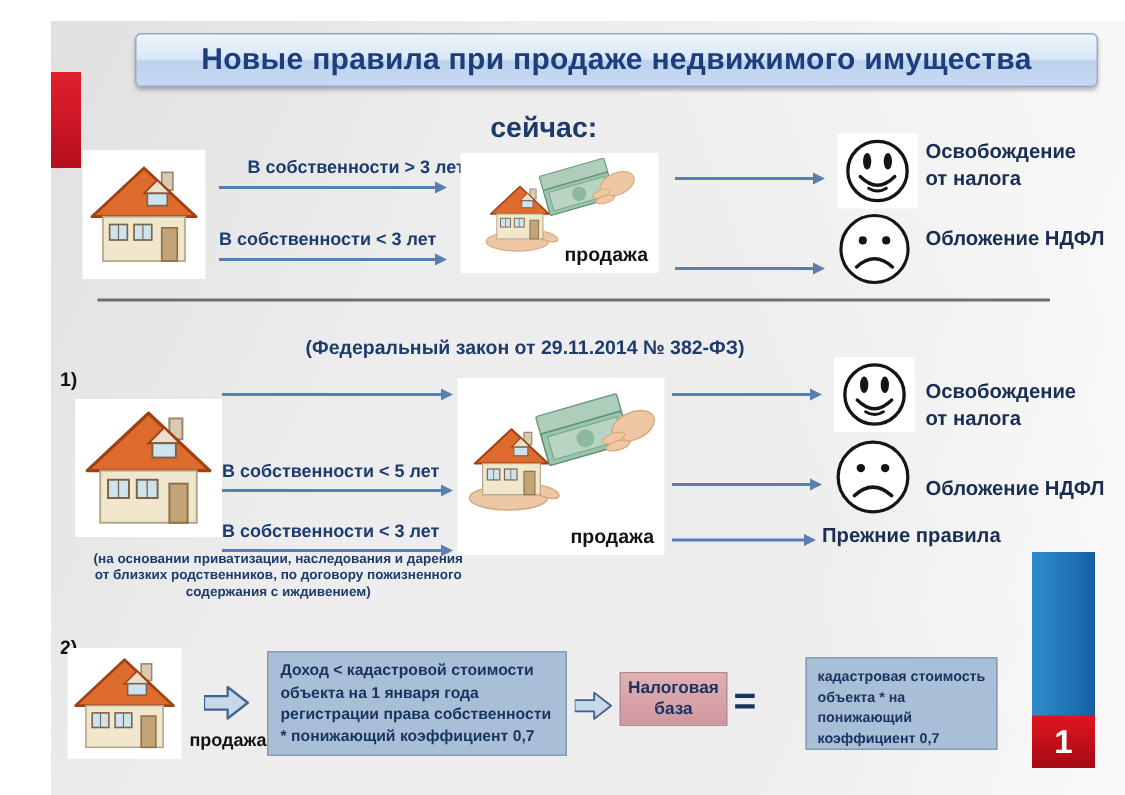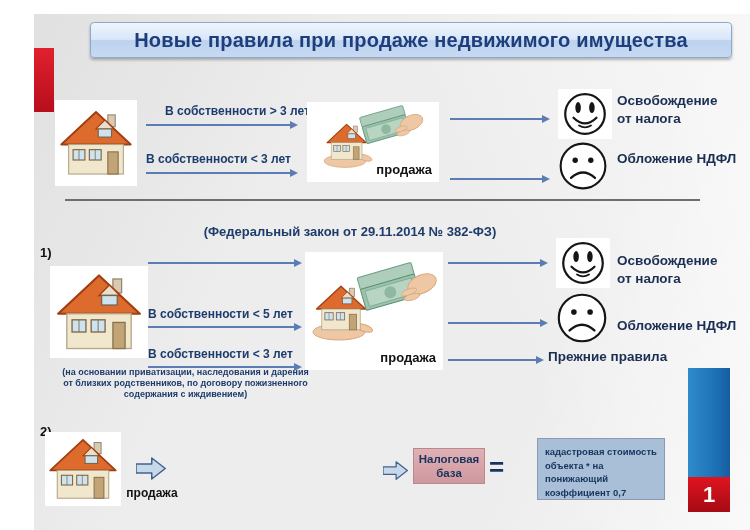--- a/index.html
+++ b/index.html
@@ -110,20 +110,21 @@
   </defs>
 </svg>
 
 <div id="slide">
   <div class="panel"></div>
   <div class="deco"></div>
   <div class="red-bar"></div>
 
   <div class="title-bar">Новые правила при продаже недвижимого имущества</div>
 
+  <div class="h-now">сейчас:</div>
 
   <div class="imgbox" style="left:55px;top:100px;width:82px;height:86px;">
     <svg viewBox="0 0 100 92" style="width:74px;height:68px;">
         <use href="#sym-house" width="100" height="92"></use>
       </svg>
   </div>
 
   <div class="arr-label" style="left:146px;top:104px;padding-left:19px;">В собственности  &gt; 3 лет</div>
   <div class="arr" style="left:146px;top:124px;width:150px;"></div>
   <div class="arr-label" style="left:146px;top:152px;">В собственности  &lt; 3 лет</div>
@@ -202,20 +203,21 @@
     <svg viewBox="0 0 100 92" style="width:70px;height:64px;">
         <use href="#sym-house" width="100" height="92"></use>
       </svg>
   </div>
 
   <svg class="abs" viewBox="0 0 40 32" style="left:136px;top:455px;width:30px;height:27px;">
       <use href="#sym-blockarrow" width="40" height="32"></use>
     </svg>
   <div class="sale-bottom-tag">продажа</div>
 
+  <div class="bluebox box-income">Доход &lt;  кадастровой стоимости объекта на 1 января года регистрации права собственности  * понижающий коэффициент 0,7</div>
 
   <svg class="abs" viewBox="0 0 40 32" style="left:383px;top:459px;width:25px;height:23px;">
       <use href="#sym-blockarrow" width="40" height="32"></use>
     </svg>
 
   <div class="pinkbox">Налоговая база</div>
   <div class="equals">=</div>
   <div class="bluebox box-formula">кадастровая стоимость объекта * на понижающий коэффициент 0,7</div>
 
   <div class="side-blue"></div>

